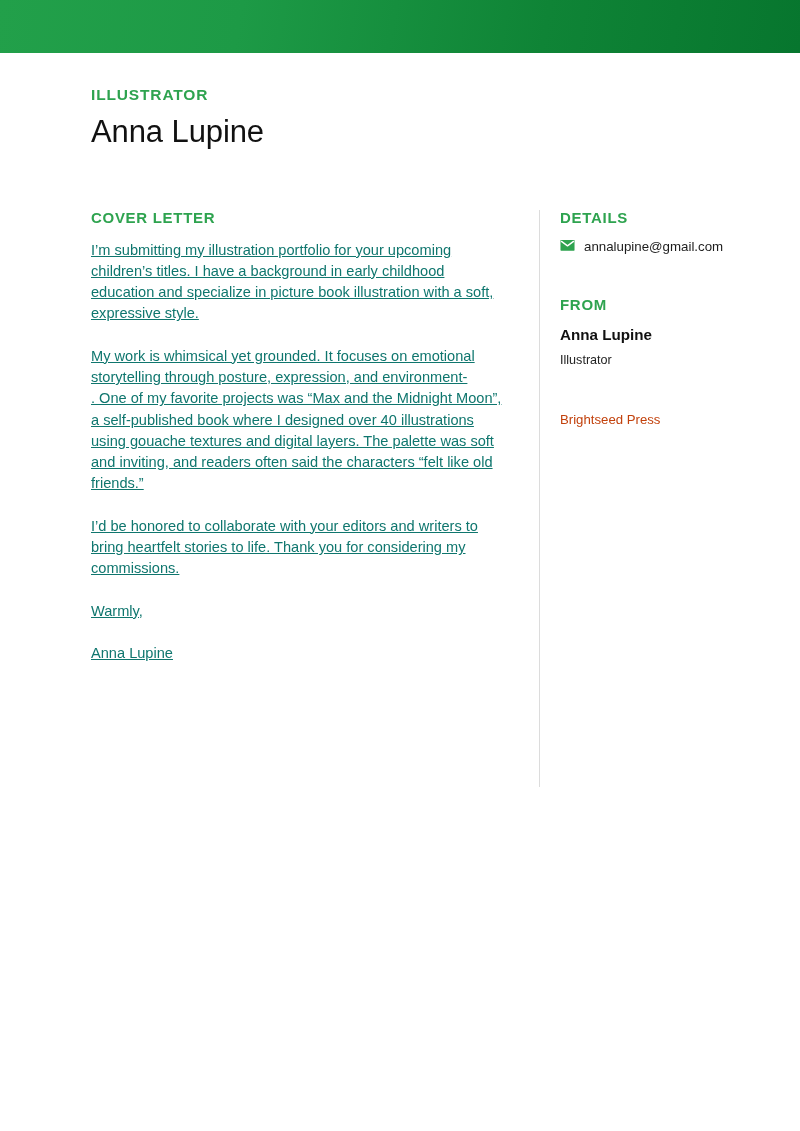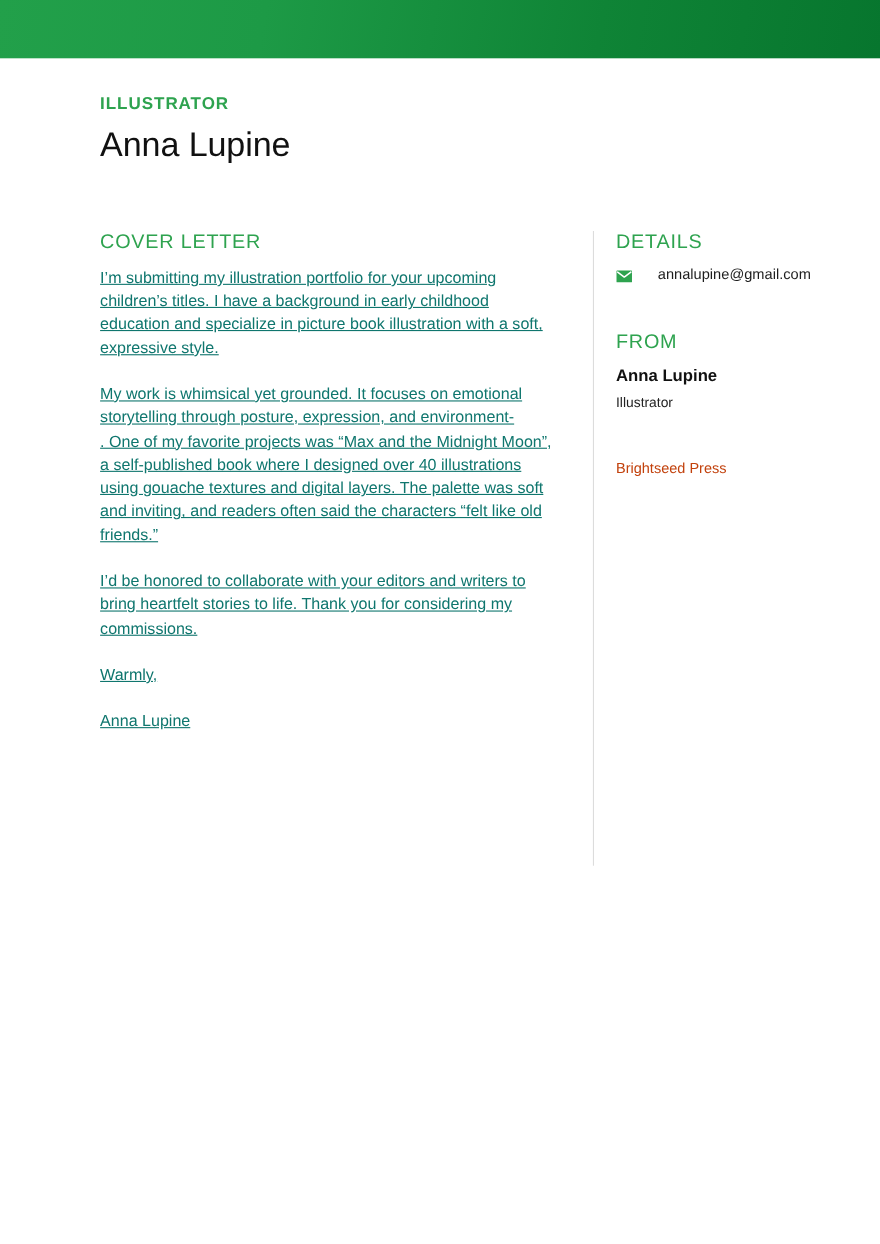--- a/index.html
+++ b/index.html
@@ -87,22 +87,22 @@
 
   .col-right {
     position: absolute;
     top: 0;
     left: 534px;
     width: 230px;
   }
 
   
   .section-title {
-    font-size: 18px;
-    font-weight: 400;
+    font-size: 15px;
+    font-weight: 700;
     letter-spacing: 0.7px;
     color: #2ea34f;
     line-height: 1.1;
     margin: 0 0 13px 0;
   }
   .col-right .section-title {
     margin-bottom: 11px;
   }
 
   
@@ -114,22 +114,22 @@
     white-space: pre-line;
     text-decoration: underline;
   }
   .letter p:last-child {
     margin-bottom: 0;
   }
 
   
   .detail-row {
     display: flex;
-    align-items: flex-end;
-    gap: 23px;
+    align-items: flex-start;
+    gap: 9px;
     margin-bottom: 4px;
   }
   .mail-icon {
     flex: 0 0 auto;
     width: 15px;
     height: 15px;
     display: block;
   }
   .detail-value {
     font-size: 13.3px;

